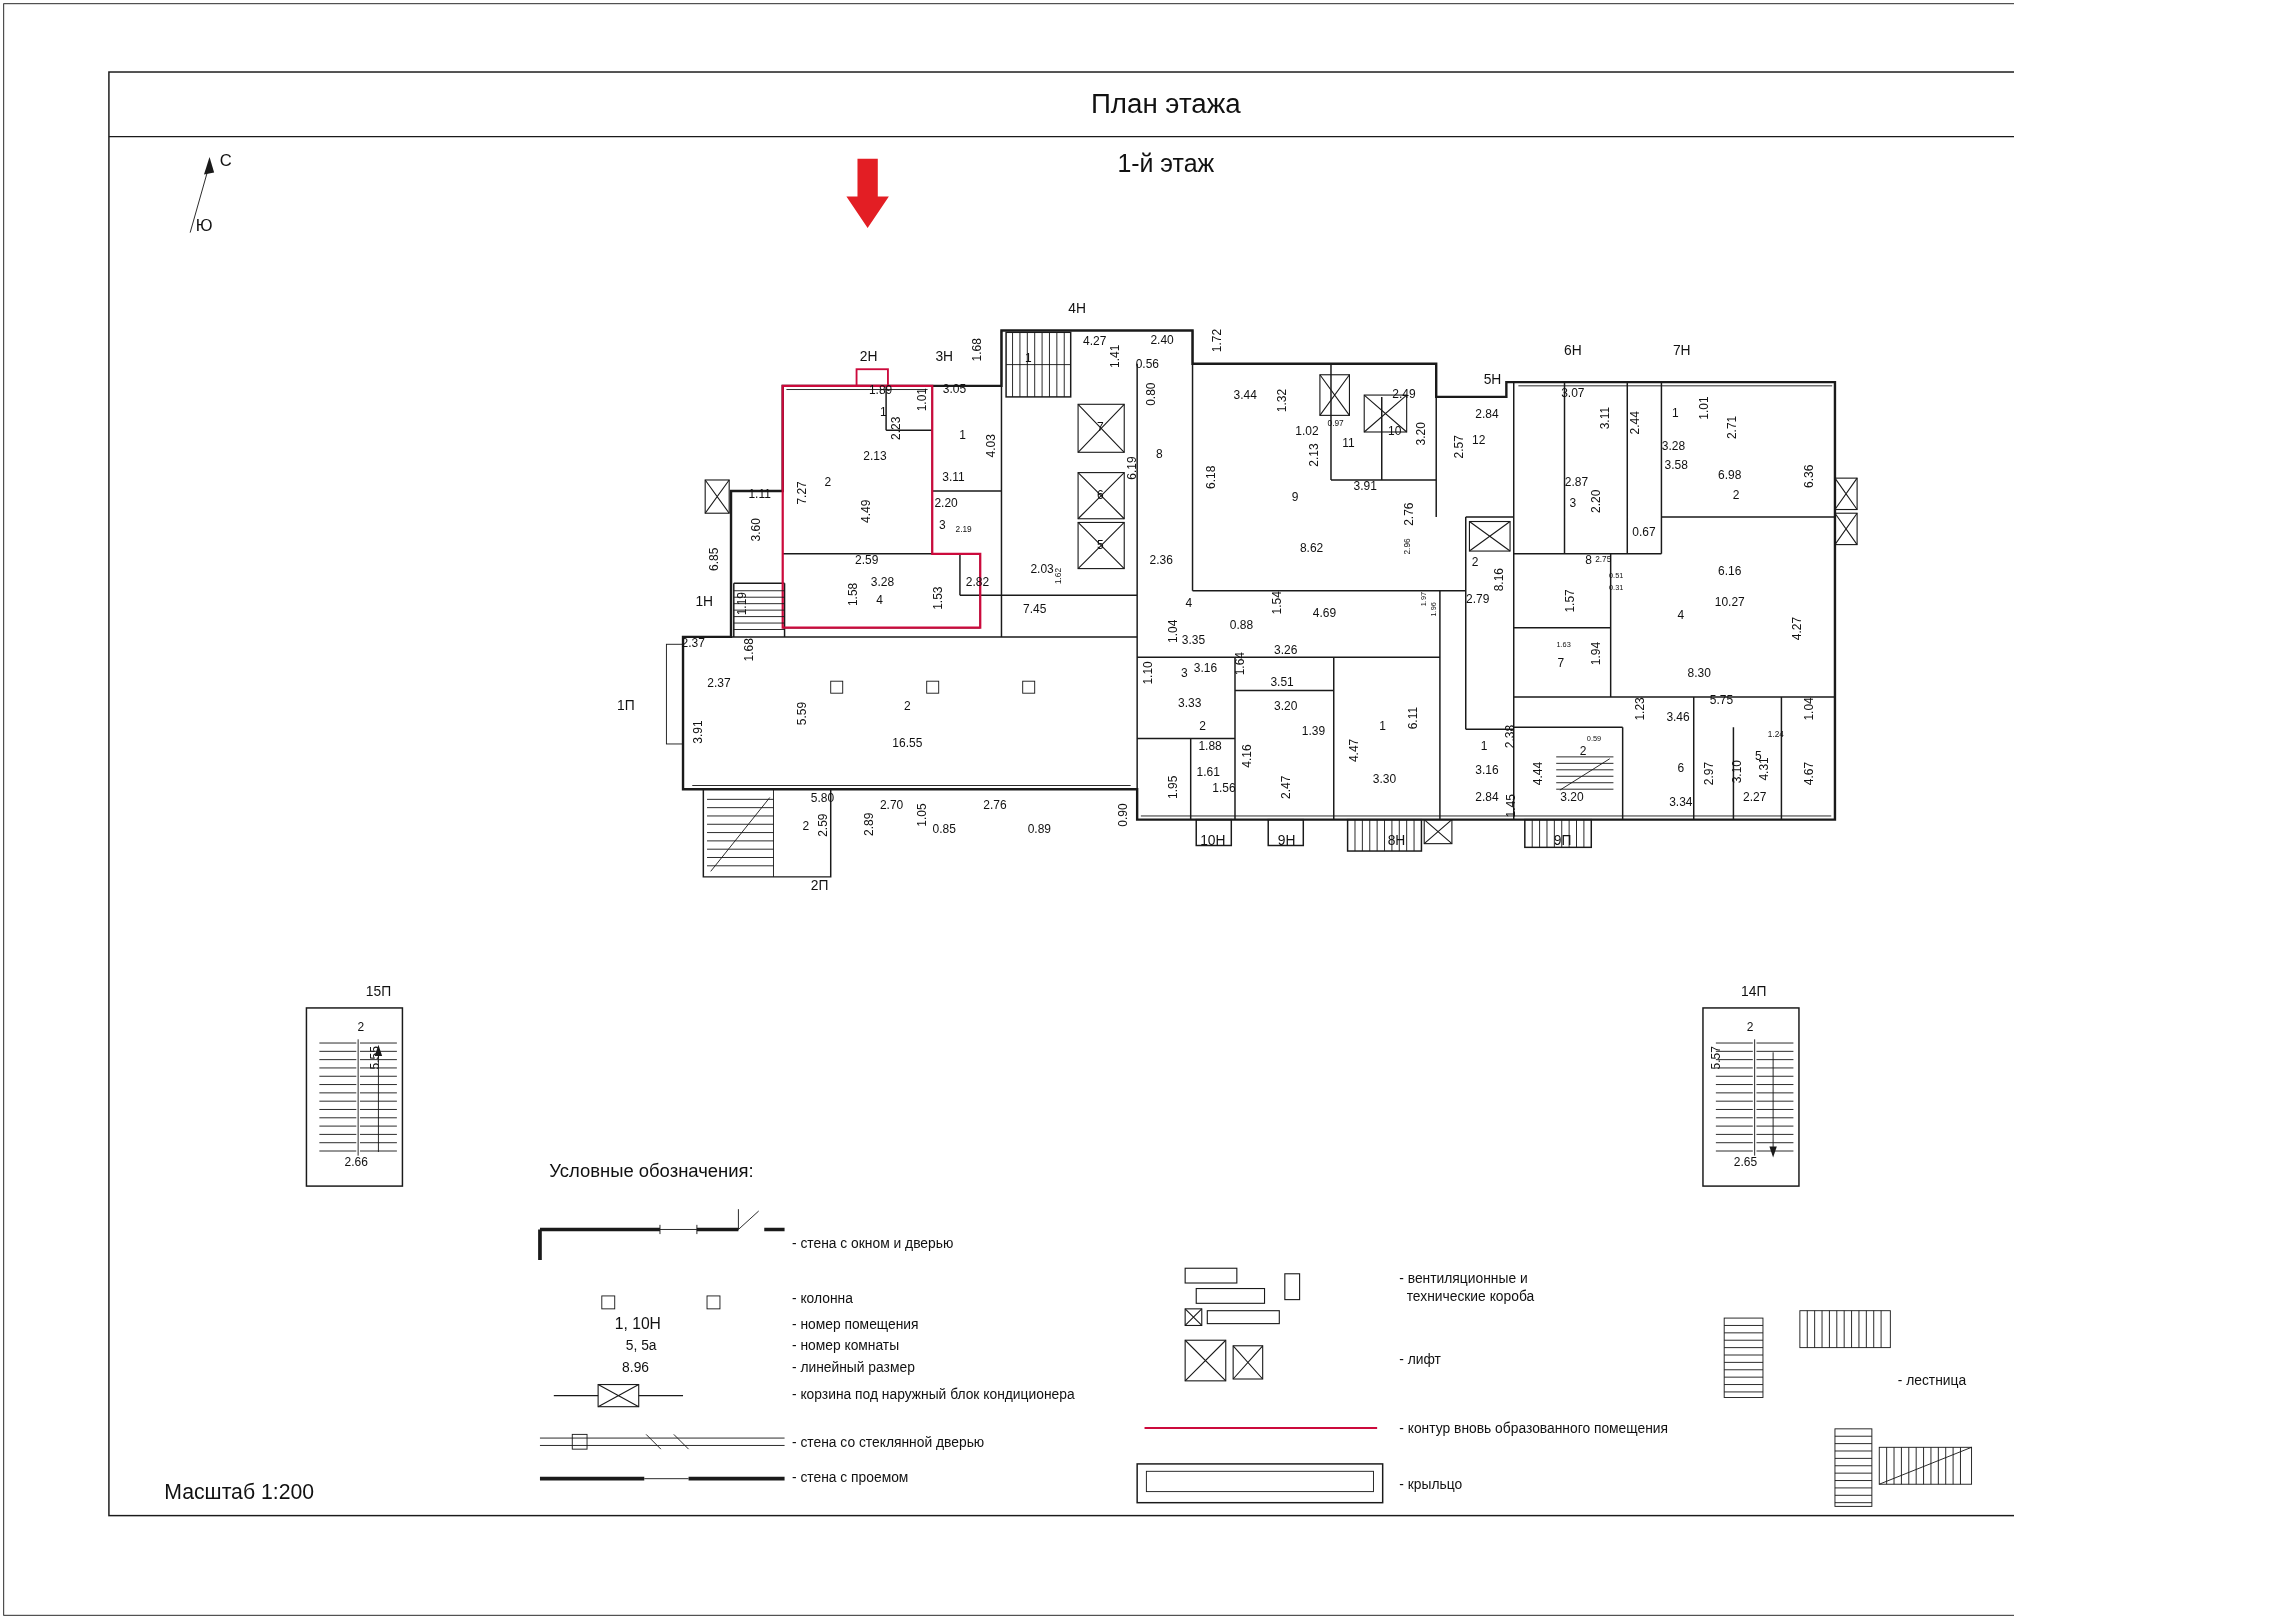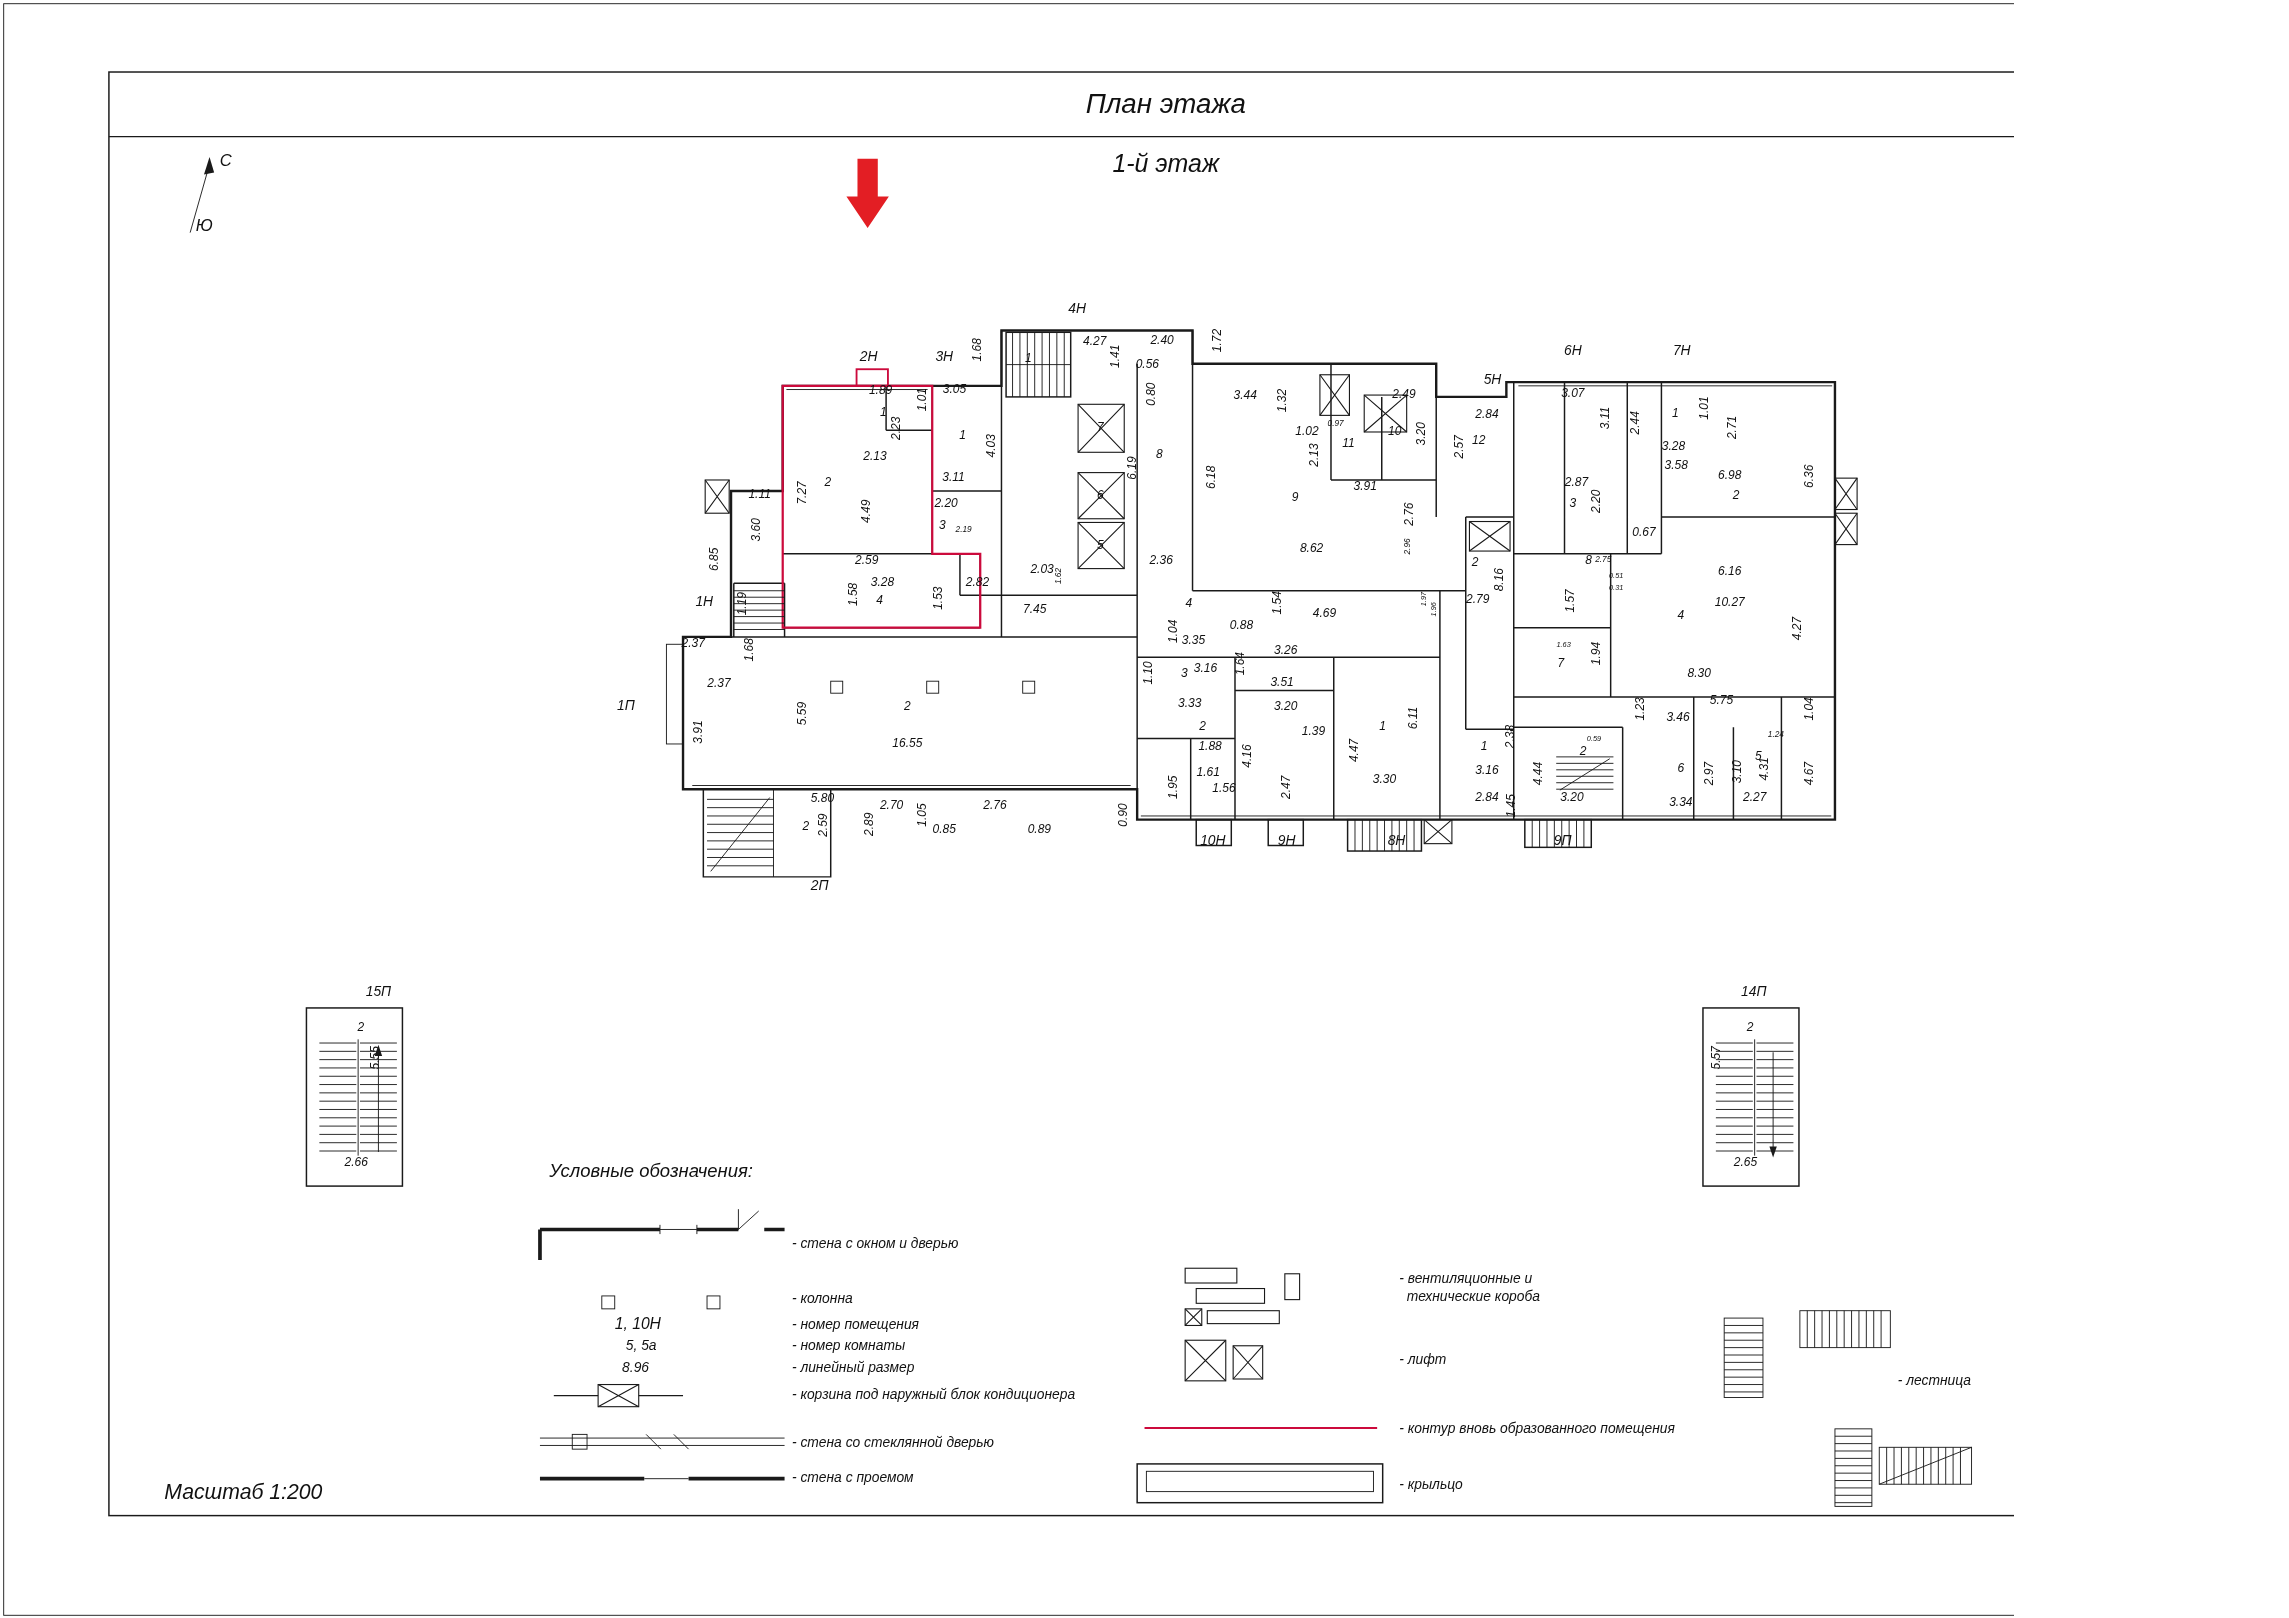--- a/index.html
+++ b/index.html
@@ -1,16 +1,16 @@
 <!DOCTYPE html>
 <html style="font-size:14.8px"><head>
 <meta charset="utf-8">
 <style>
   html,body{margin:0;padding:0;background:#fff;}
-  .sheet{position:relative;width:2014px;height:1619px;background:#ffffff;overflow:hidden;font-style:italic;}
+  .sheet{position:relative;width:2014px;height:1619px;background:#ffffff;overflow:hidden;}
   svg{font-family:"Liberation Sans", sans-serif;}
   .wall{stroke:#1a1a1a;fill:none;}
   .thin{stroke:#1a1a1a;stroke-width:1;fill:none;}
   .mid{stroke:#1a1a1a;stroke-width:1.6;fill:none;}
   .thick{stroke:#1a1a1a;stroke-width:2.6;fill:none;}
   .hatch rect,.hatch path{stroke:#1a1a1a;stroke-width:1.2;fill:none;}
   text{fill:#111;}
 </style>
 </head>
 <body>

